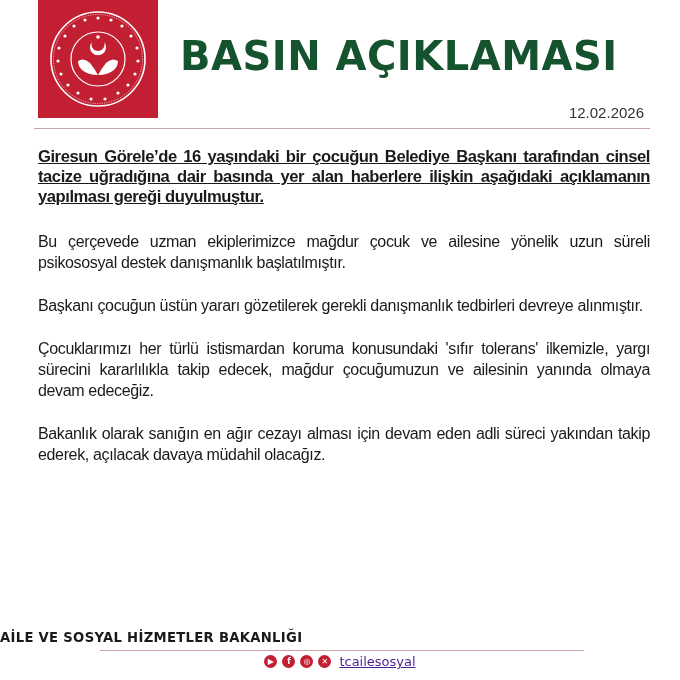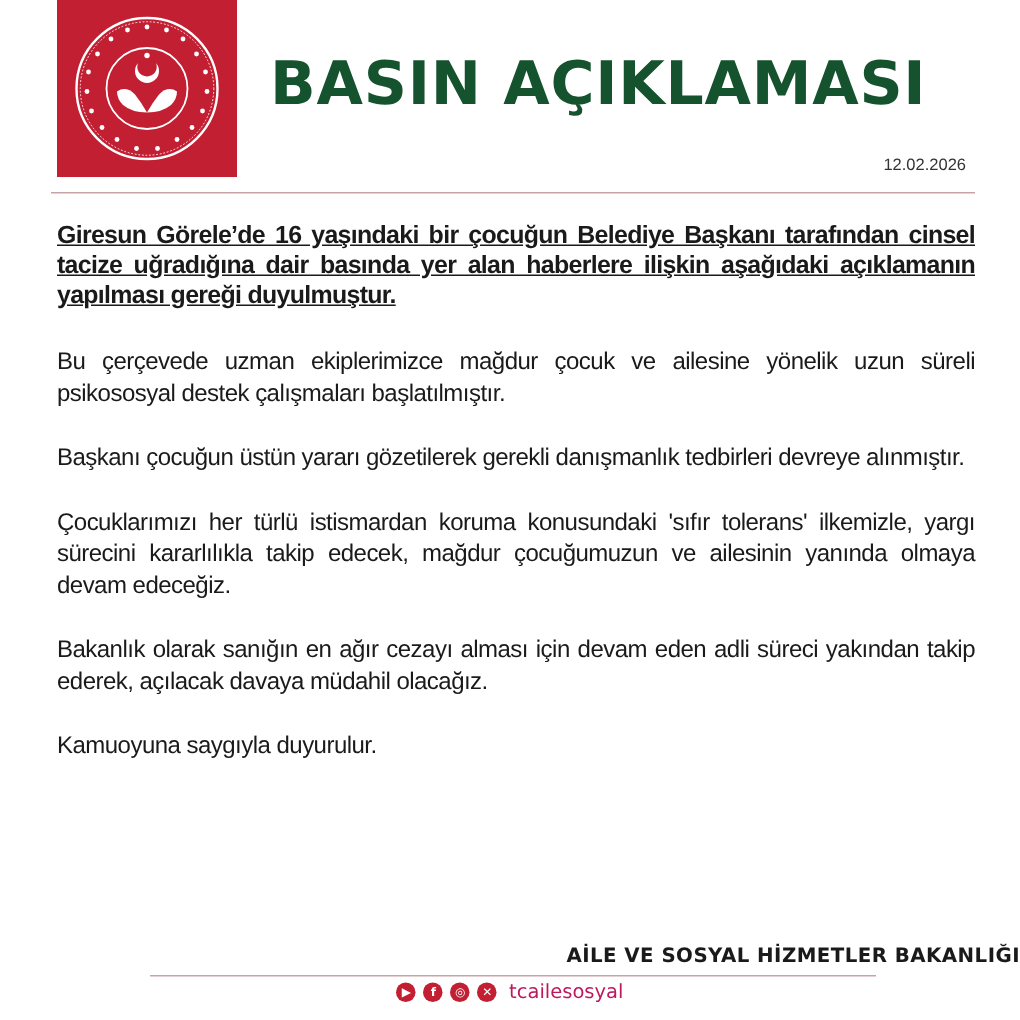--- a/index.html
+++ b/index.html
@@ -10,58 +10,58 @@
     .logo {
       position: absolute; left: 38px; top: 0; width: 120px; height: 118px;
       background: #c21f32; display: flex; align-items: center; justify-content: center;
     }
     .title {
       position: absolute; left: 180px; top: 36px; margin: 0;
       font-family: "DejaVu Sans", sans-serif; font-weight: bold; font-size: 40px;
       letter-spacing: 0.5px; color: #14532d; line-height: 1; transform: scaleX(1.0);
     }
     .date {
-      position: absolute; right: 36px; top: 104px; font-size: 11px; color: #333;
+      position: absolute; right: 36px; top: 104px; font-size: 15px; color: #333;
       font-family: "Liberation Sans", sans-serif;
     }
     .divider-top {
       position: absolute; left: 34px; top: 128px; width: 616px; height: 1px; background: #c9a3a8;
     }
     .body {
       position: absolute; left: 38px; top: 147px; width: 612px;
     }
     .lead {
       margin: 0 0 24px 0; font-weight: bold; font-size: 16.6px; line-height: 20px;
       text-align: justify; letter-spacing: -0.45px; font-family: "Liberation Sans", sans-serif;
       transform-origin: left top;
       text-decoration: underline;
     }
     .para {
       margin: 0 0 22px 0; font-size: 16px; line-height: 21px; text-align: justify;
       letter-spacing: -0.35px; font-family: "Liberation Sans", sans-serif;
     }
     .footer-title {
-      position: absolute; left: 0; width: 680px; top: 630px; text-align: right; margin: 0;
+      position: absolute; left: 0; width: 680px; top: 630px; text-align: left; margin: 0;
       font-family: "DejaVu Sans", sans-serif; font-weight: bold; font-size: 13.2px;
       letter-spacing: 0.3px; color: #1a1a1a;
     }
     .divider-bottom {
       position: absolute; left: 100px; top: 650px; width: 484px; height: 1px; background: #c9a3a8;
     }
     .social {
       position: absolute; left: 0; width: 680px; top: 654px; display: flex; justify-content: center;
       align-items: center; gap: 5px;
     }
     .social .ic {
       width: 13px; height: 13px; border-radius: 50%; background: #c21f32; color: #fff;
       display: inline-flex; align-items: center; justify-content: center;
       font-size: 8px; font-weight: bold; font-family: "DejaVu Sans", sans-serif; line-height: 1;
     }
     .social .handle {
-      margin-left: 3px; font-size: 13px; color: #be185d; font-family: "DejaVu Sans", sans-serif;
+      margin-left: 3px; font-size: 13px; color: #4c1d95; font-family: "DejaVu Sans", sans-serif; text-decoration: underline;
     }
   </style>
 </head>
 <body>
 
 <div class="logo">
   <svg width="100" height="100" viewBox="0 0 100 100">
     <circle cx="50" cy="50" r="47" fill="none" stroke="#fff" stroke-width="1.6"></circle>
     <circle cx="50" cy="50" r="44.5" fill="none" stroke="#fff" stroke-width="0.6" stroke-dasharray="1.2 1.2"></circle>
     <circle cx="50" cy="50" r="27" fill="none" stroke="#fff" stroke-width="1.2"></circle>
@@ -92,25 +92,24 @@
     <path d="M70 52 q-6 -4 -12 2 q-4 5 -8 12 q10 0 16 -5 q4 -4 4 -9z" fill="#fff"></path>
   </svg>
 </div>
 
 <h1 class="title">BASIN AÇIKLAMASI</h1>
 <div class="date">12.02.2026</div>
 <div class="divider-top"></div>
 
 <div class="body">
   <p class="lead">Giresun Görele’de 16 yaşındaki bir çocuğun Belediye Başkanı tarafından cinsel tacize uğradığına dair basında yer alan haberlere ilişkin aşağıdaki açıklamanın yapılması gereği duyulmuştur.</p>
-  <p class="para">Bu çerçevede uzman ekiplerimizce mağdur çocuk ve ailesine yönelik uzun süreli psikososyal destek çalışmaları başlatılmıştır.</p>
+  <p class="para">Bu çerçevede uzman ekiplerimizce mağdur çocuk ve ailesine yönelik uzun süreli psikososyal destek danışmanlık başlatılmıştır.</p>
   <p class="para">Başkanı çocuğun üstün yararı gözetilerek gerekli danışmanlık tedbirleri devreye alınmıştır.</p>
   <p class="para">Çocuklarımızı her türlü istismardan koruma konusundaki 'sıfır tolerans' ilkemizle, yargı sürecini kararlılıkla takip edecek, mağdur çocuğumuzun ve ailesinin yanında olmaya devam edeceğiz.</p>
   <p class="para">Bakanlık olarak sanığın en ağır cezayı alması için devam eden adli süreci yakından takip ederek, açılacak davaya müdahil olacağız.</p>
-  <p class="para">Kamuoyuna saygıyla duyurulur.</p>
 </div>
 
 <div class="footer-title">AİLE VE SOSYAL HİZMETLER BAKANLIĞI</div>
 <div class="divider-bottom"></div>
 
 <div class="social">
   <span class="ic">▶</span>
   <span class="ic">f</span>
   <span class="ic">◎</span>
   <span class="ic">✕</span>

